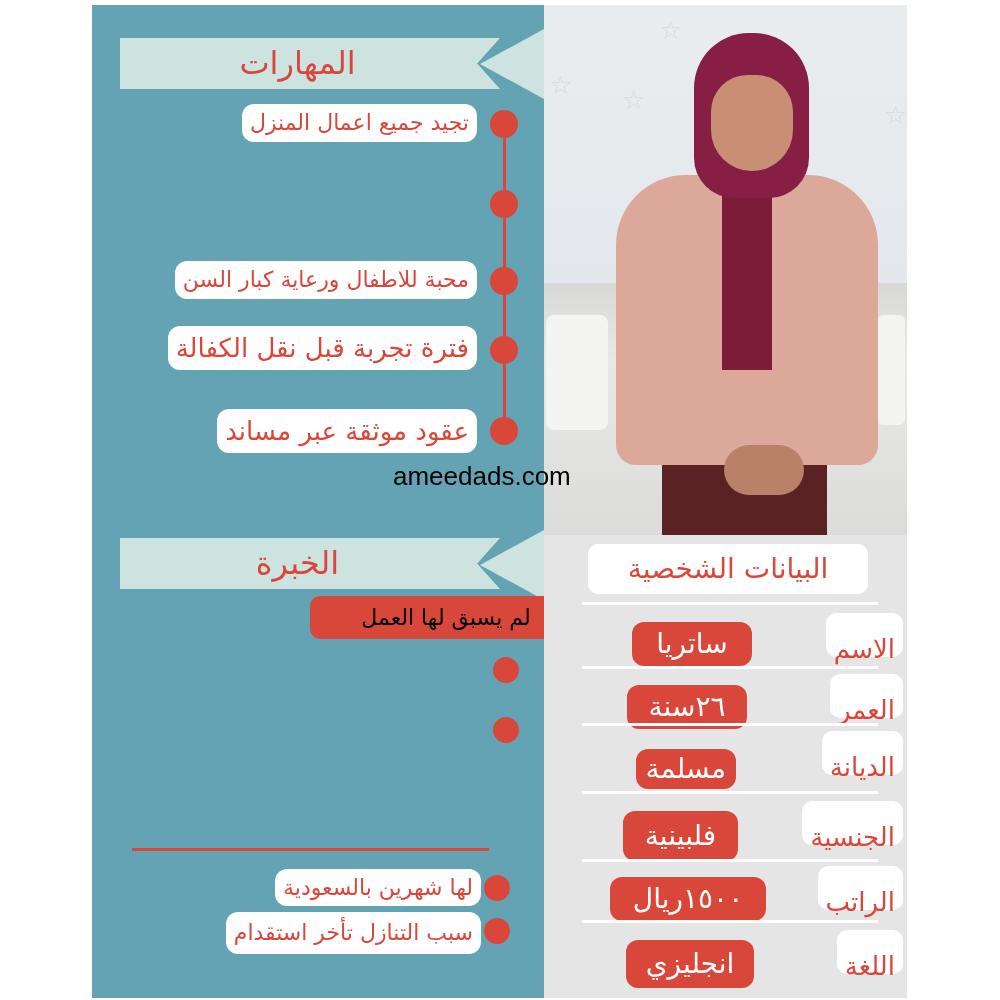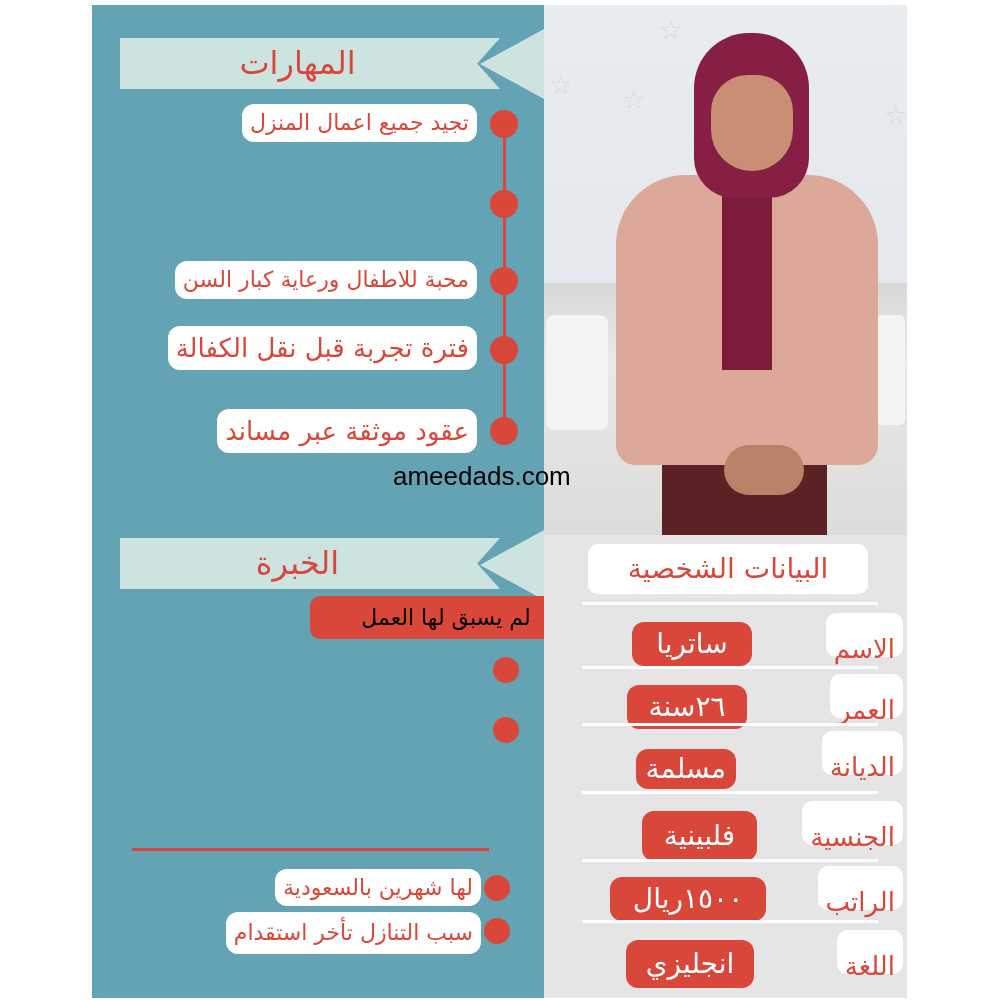--- a/index.html
+++ b/index.html
@@ -122,21 +122,21 @@
 
     <div class="lbl" style="top:139px;">العمر</div>
     <div class="val" style="left:83px;top:143px;width:120px;">٢٦سنة</div>
     <div class="hline" style="top:188px;"></div>
 
     <div class="lbl" style="top:196px;">الديانة</div>
     <div class="val" style="left:92px;top:207px;width:100px;height:40px;line-height:40px;">مسلمة</div>
     <div class="hline" style="top:256px;"></div>
 
     <div class="lbl" style="top:266px;">الجنسية</div>
-    <div class="val" style="left:98px;top:269px;width:115px;height:50px;line-height:50px;">فلبينية</div>
+    <div class="val" style="left:79px;top:269px;width:115px;height:50px;line-height:50px;">فلبينية</div>
     <div class="hline" style="top:324px;"></div>
 
     <div class="lbl" style="top:331px;">الراتب</div>
     <div class="val" style="left:66px;top:335px;width:156px;">١٥٠٠ريال</div>
     <div class="hline" style="top:385px;"></div>
 
     <div class="lbl" style="top:395px;">اللغة</div>
     <div class="val" style="left:82px;top:398px;width:128px;height:48px;line-height:48px;">انجليزي</div>
   </div>
 </div>

